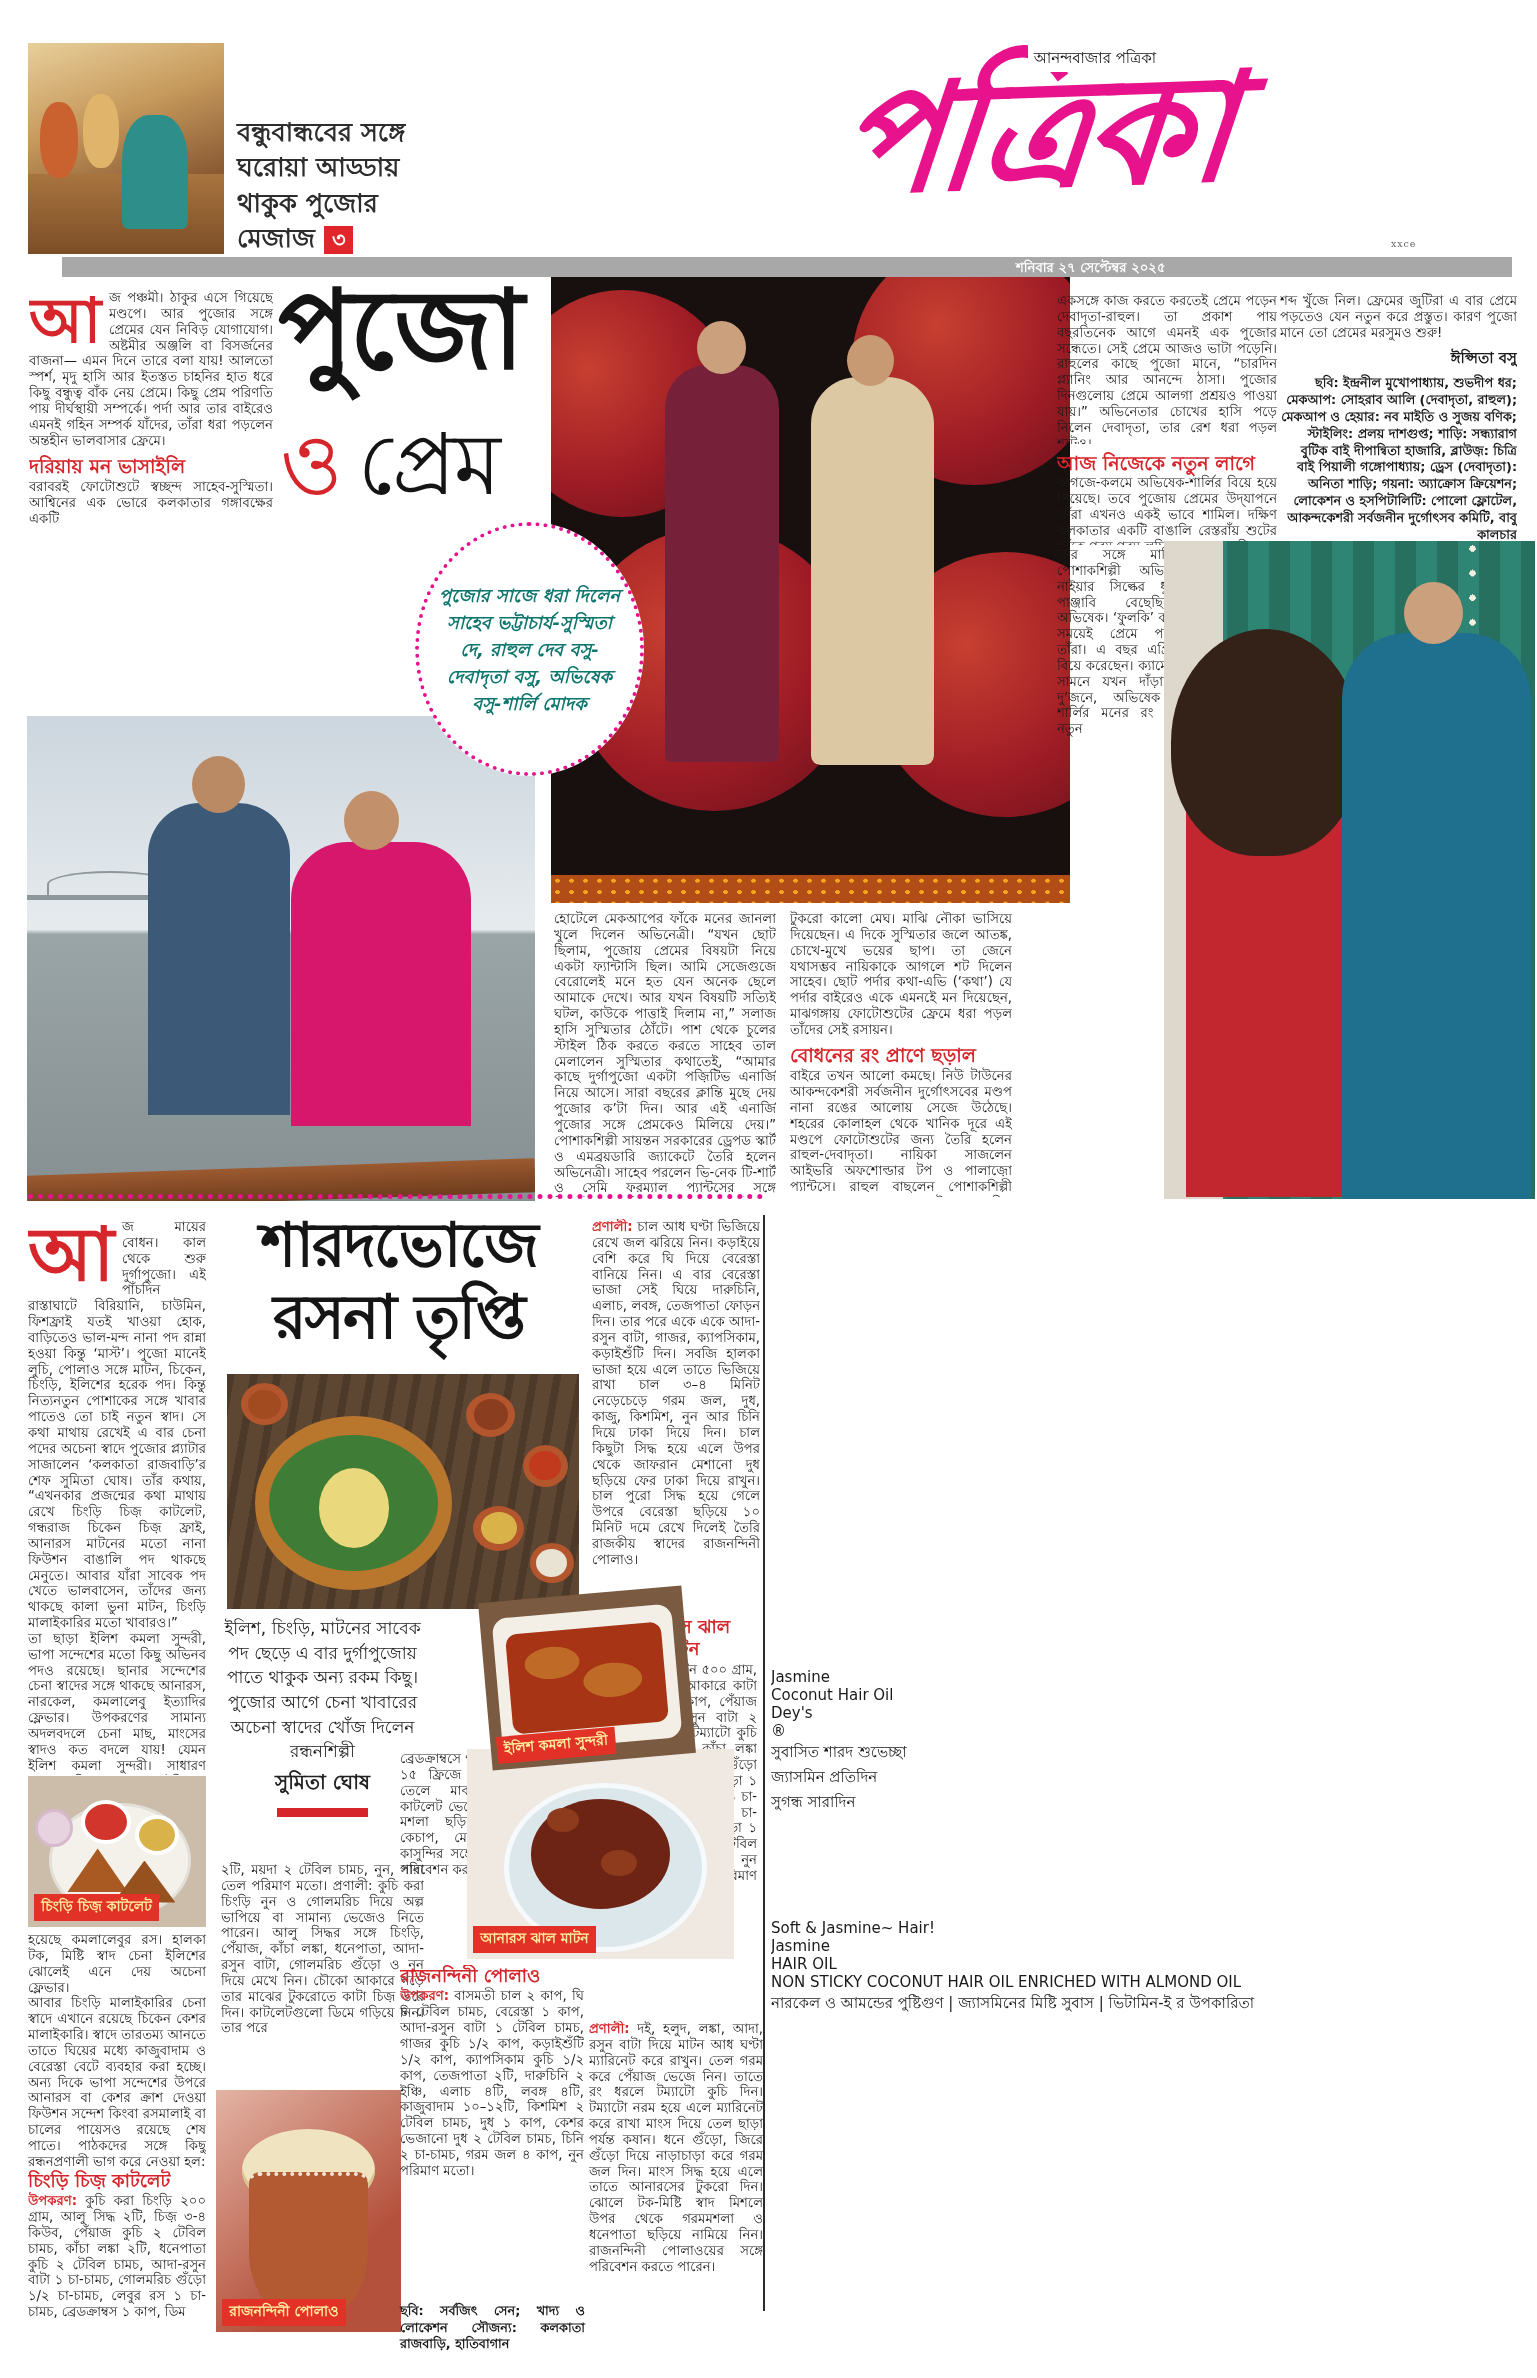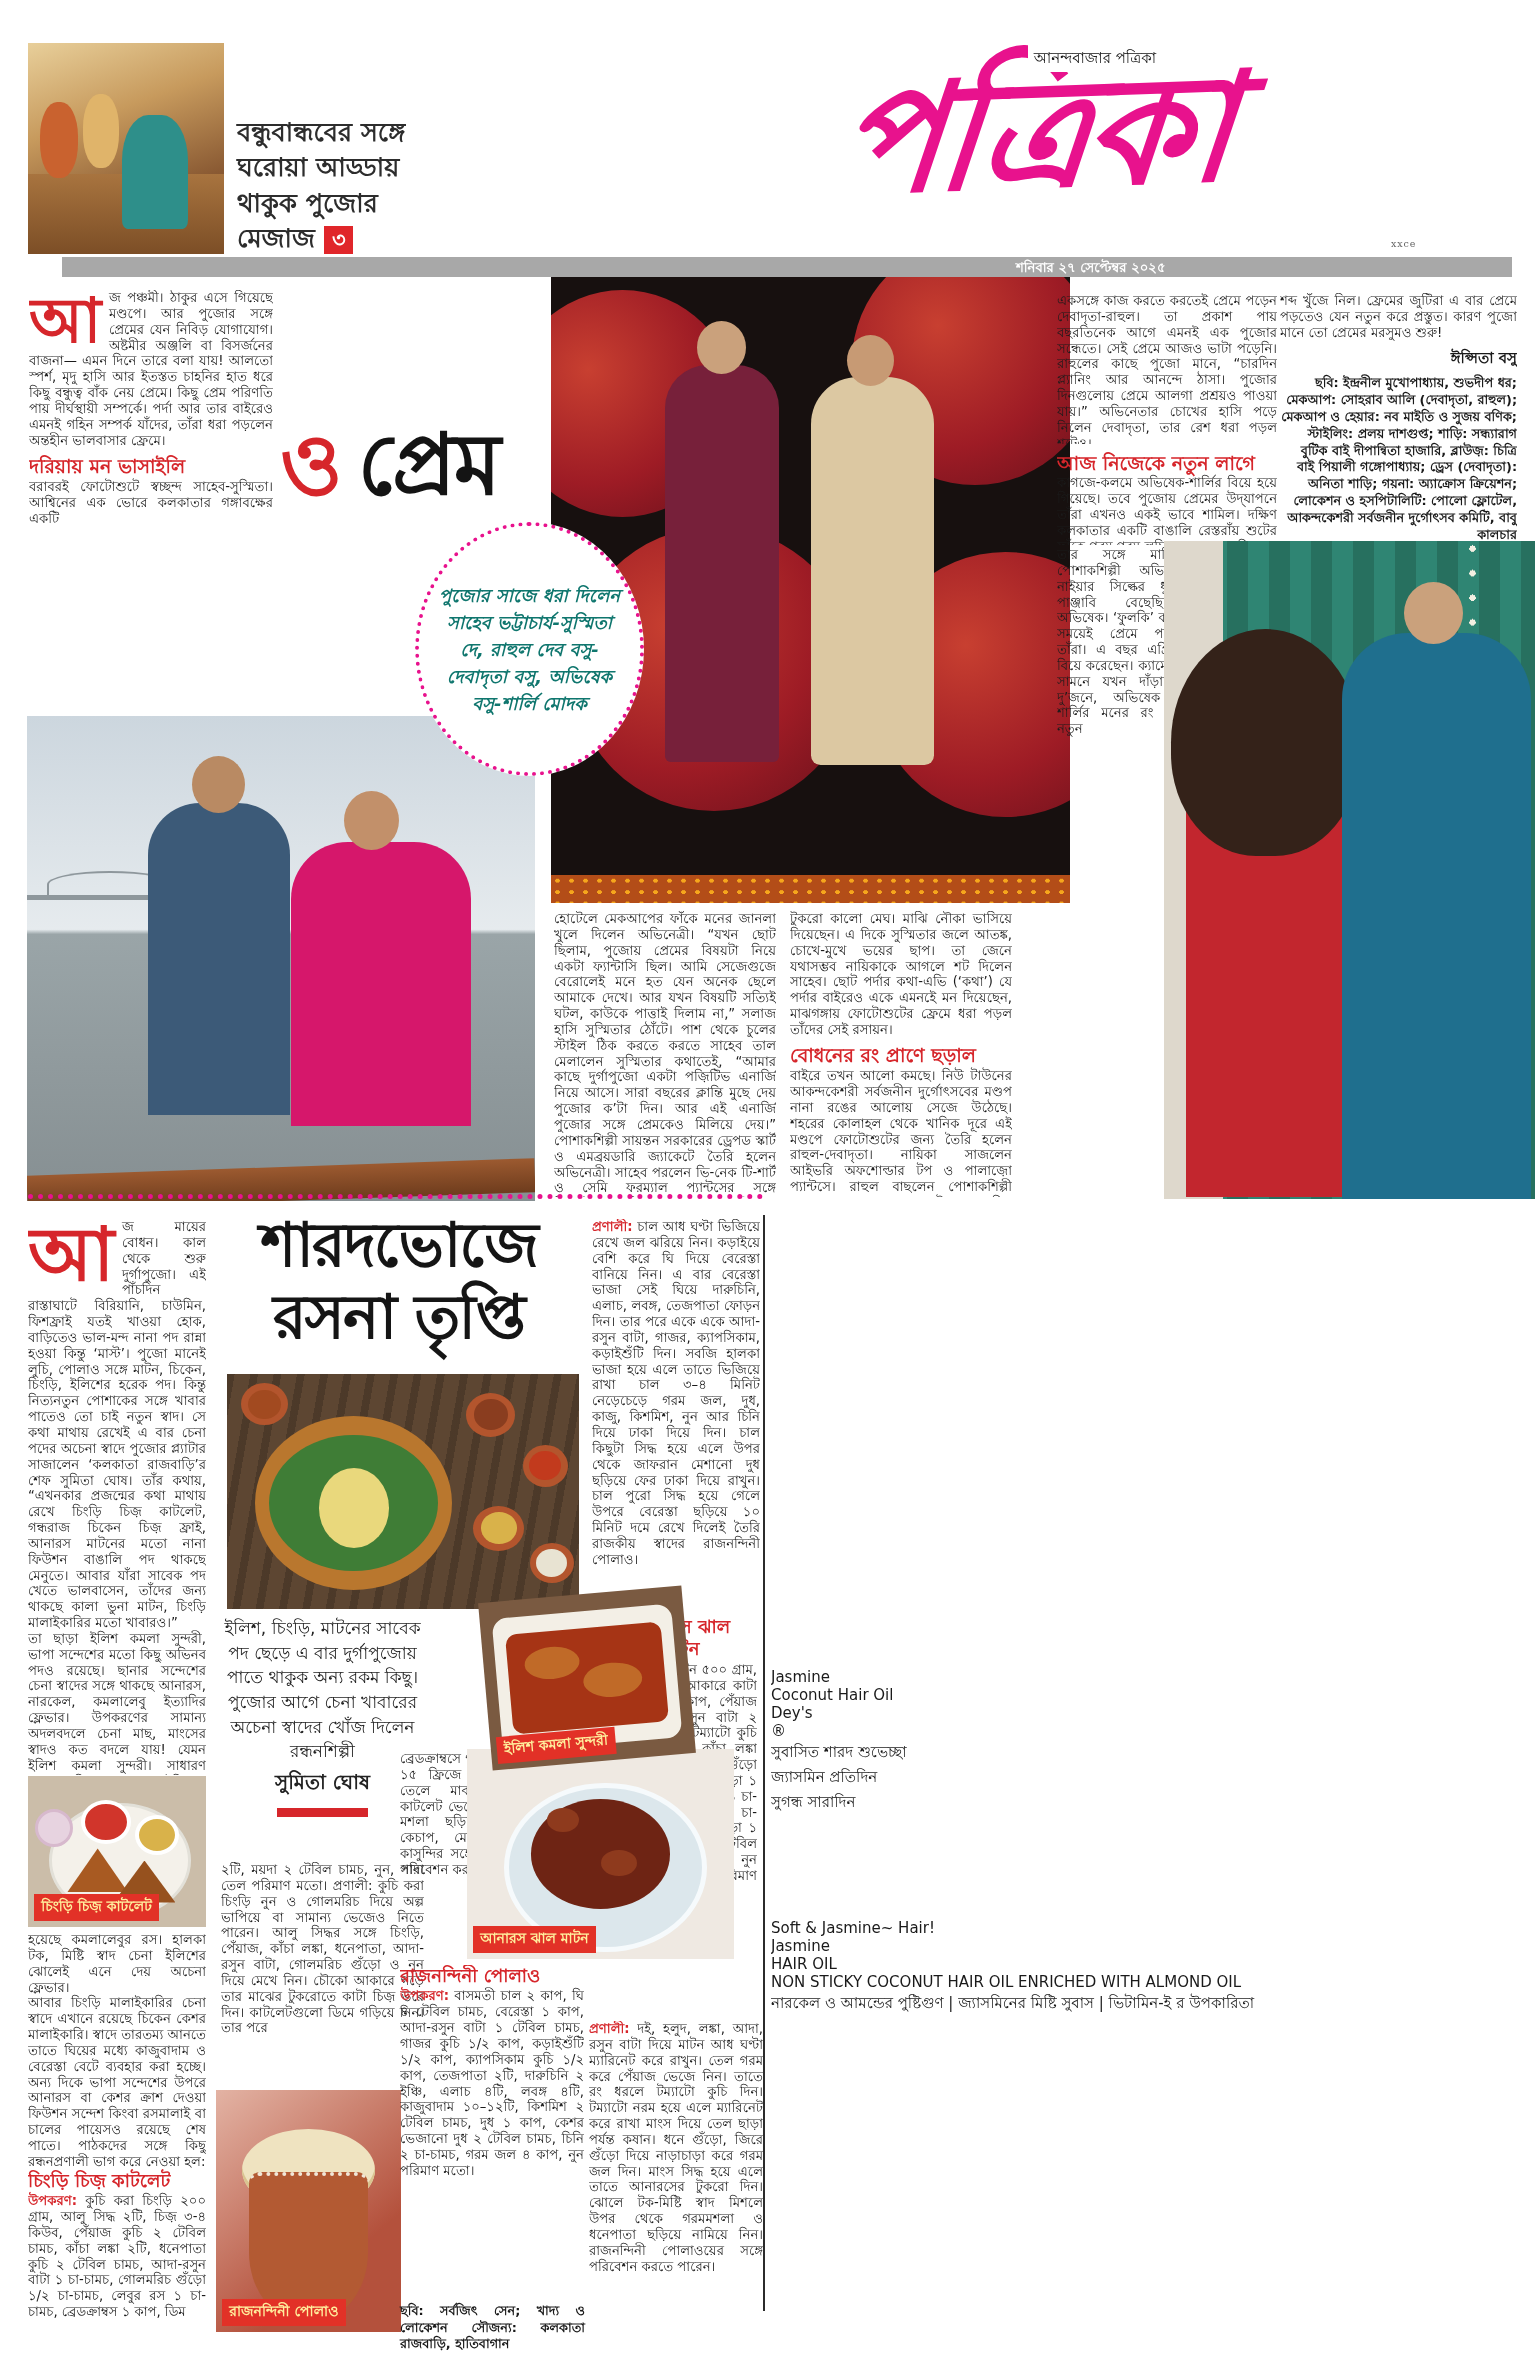--- a/index.html
+++ b/index.html
@@ -25,21 +25,21 @@
   .datebar{left:62px;top:257px;width:1450px;height:20px;background:#a8a8a8;}
   .date-text{position:absolute;left:954px;top:0.9px;font-size:13.2px;font-weight:bold;color:#ffffff;}
   
   .body-txt{font-size:13.2px;line-height:1.2;text-align:justify;color:#1b1b1b;}
   .subhead{font-size:19px;font-weight:bold;color:#d6262b;margin:7.6px 0 1.9px 0;line-height:1.1;}
   .dropcap{float:left;font-size:62px;line-height:.8;color:#d6262b;font-weight:bold;margin:5.7px 7.6px 0 0;}
   .clip{overflow:hidden;}
   
   .f-leftcol{left:29px;top:290px;width:244px;height:426px;}
   .headline-1{left:278px;top:273px;width:270px;font-size:110px;font-weight:900;color:#141414;line-height:1.05;letter-spacing:-2.8px;}
-  .headline-2{left:280px;top:418px;width:270px;font-size:85px;font-weight:700;color:#141414;line-height:1.1;letter-spacing:-1.9px;}
+  .headline-2{left:280px;top:418px;width:270px;font-size:85px;font-weight:400;color:#141414;line-height:1.1;letter-spacing:-1.9px;}
   .headline-2 .red-o{color:#d6262b;margin-right:17px;}
   .photo-center{left:551px;top:277px;width:519px;height:626px;background:#17100f;overflow:hidden;}
   .fan{position:absolute;border-radius:50%;background:radial-gradient(circle at 35% 35%,#e04635 0%,#b01d28 55%,#70101c 100%);opacity:.88;}
   .marigold{position:absolute;left:0;bottom:0;width:100%;height:28px;
      background:radial-gradient(circle 3.8px at 6.6px 5.7px,#f6a61c 60%,transparent 61%) 0 0/14px 11.4px,#b34d18;}
   .fig-man{position:absolute;left:22%;top:14%;width:114px;height:397px;border-radius:43px 43px 5.7px 5.7px;background:#77203a;}
   .fig-man::before{content:"";position:absolute;left:32px;top:-44px;width:49px;height:53px;border-radius:50%;background:#caa17c;}
   .fig-woman{position:absolute;left:50%;top:16%;width:123px;height:388px;border-radius:47px 47px 9.5px 9.5px;background:#dcc8a2;}
   .fig-woman::before{content:"";position:absolute;left:36px;top:-42px;width:47px;height:51px;border-radius:50%;background:#c79a74;}
   .callout{left:415px;top:522px;width:229px;height:254px;background:#fff;border:4.7px dotted #e8128d;border-radius:50%;
@@ -192,20 +192,21 @@
     <span class="date-text">শনিবার ২৭ সেপ্টেম্বর ২০২৫</span>
   </div>
 
   <div class="abs f-leftcol clip">
     <span class="dropcap">আ</span>
     <div class="body-txt">জ পঞ্চমী। ঠাকুর এসে গিয়েছে মণ্ডপে। আর পুজোর সঙ্গে প্রেমের যেন নিবিড় যোগাযোগ। অষ্টমীর অঞ্জলি বা বিসর্জনের বাজনা— এমন দিনে তারে বলা যায়! আলতো স্পর্শ, মৃদু হাসি আর ইতস্তত চাহনির হাত ধরে কিছু বন্ধুত্ব বাঁক নেয় প্রেমে। কিছু প্রেম পরিণতি পায় দীর্ঘস্থায়ী সম্পর্কে। পর্দা আর তার বাইরেও এমনই গহিন সম্পর্ক যাঁদের, তাঁরা ধরা পড়লেন অন্তহীন ভালবাসার ফ্রেমে।</div>
     <div class="subhead">দরিয়ায় মন ভাসাইলি</div>
     <div class="body-txt">বরাবরই ফোটোশুটে স্বচ্ছন্দ সাহেব-সুস্মিতা। আশ্বিনের এক ভোরে কলকাতার গঙ্গাবক্ষের একটি</div>
   </div>
 
+  <div class="abs headline-1">পুজো</div>
   <div class="abs headline-2">
     <span class="red-o">ও</span><span>প্রেম</span>
   </div>
 
   <div class="abs photo-center">
     <div class="fan" style="left:-8%;top:2%;width:227px;height:227px;"></div>
     <div class="fan" style="left:4%;top:40%;width:284px;height:284px;"></div>
     <div class="fan" style="left:58%;top:-6%;width:246px;height:246px;"></div>
     <div class="fan" style="left:62%;top:44%;width:265px;height:265px;"></div>
     <div class="fig-man"></div>

